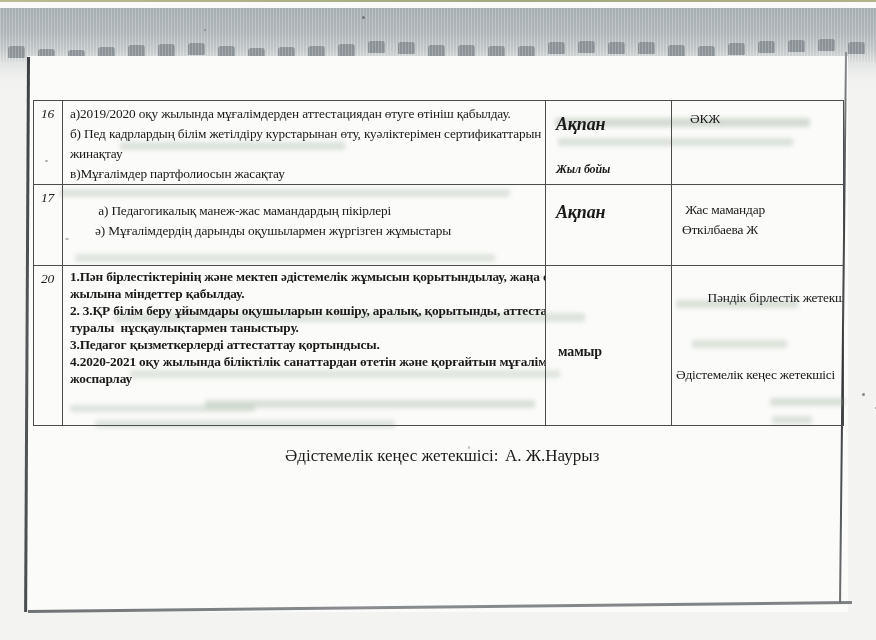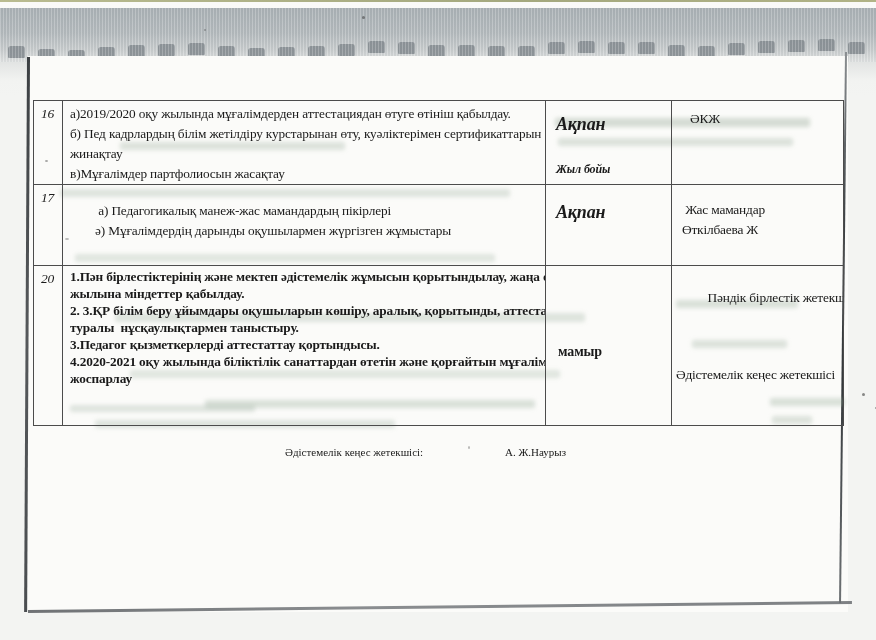--- a/index.html
+++ b/index.html
@@ -57,21 +57,21 @@
   .date-sub{font-weight:bold;font-style:italic;font-size:12px;display:block;margin-top:25px;}
   tr.r17 td.date{padding-top:17px;}
   tr.r18 td.date{padding-top:76px;padding-left:12px;}
   .month-upright{font-weight:bold;font-style:normal;font-size:14px;display:block;}
   td.resp{padding:8px 2px 0 18px;white-space:pre;font-size:13.4px;letter-spacing:-.2px;}
   tr.r17 td.resp{padding-top:15px;padding-left:10px;}
   tr.r18 td.resp{padding-top:2px;padding-left:4px;}
   .resp-secondary{display:block;margin-top:37px;}
 
   
-  .signature{position:absolute;left:0;top:446px;width:793px;height:22px;font-size:11px;}
+  .signature{position:absolute;left:0;top:446px;width:793px;height:22px;font-size:17px;}
   .sig-label{position:absolute;left:285px;top:0;}
   .sig-name{position:absolute;left:505px;top:0;}
 </style>
 </head>
 <body>
 
 <div class="scan">
 
   <div class="top-olive-line"></div>
   <div class="top-white-strip"></div>

